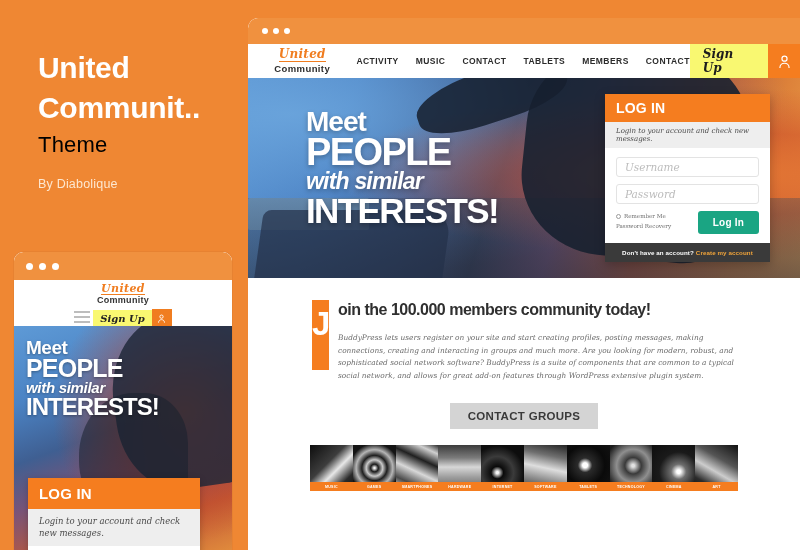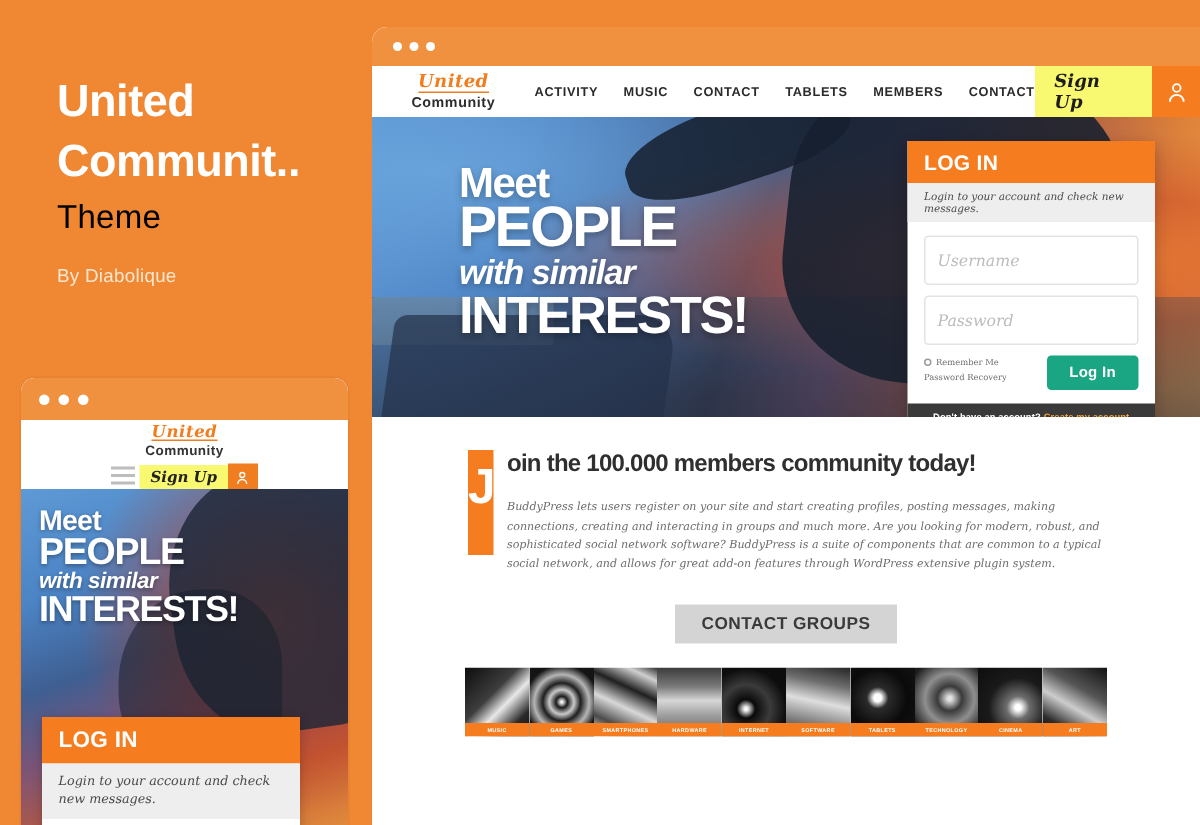--- a/index.html
+++ b/index.html
@@ -104,21 +104,21 @@
   .d-h1 { font-size: 28px; font-weight: bold; letter-spacing: -1px; line-height: .98; }
   .d-h2 { font-size: 38px; font-weight: bold; letter-spacing: -1.6px; line-height: .92; }
   .d-h3 { font-size: 23px; font-weight: bold; font-style: italic; letter-spacing: -0.8px; line-height: 1.02; }
   .d-h4 { font-size: 35px; font-weight: bold; letter-spacing: -1.6px; line-height: .96; }
 
   
   .d-login { position: absolute; right: 30px; top: 16px; width: 165px; background: #fff; box-shadow: 0 3px 10px rgba(0,0,0,.25); }
   .d-login-head { background: #f57d1f; color: #fff; font-size: 14px; font-weight: bold; padding: 6px 11px; letter-spacing: 0.2px; }
   .d-login-sub { background: #eeeeee; color: #4b4b4b; font-family: "DejaVu Serif", serif; font-style: italic; font-size: 7px; padding: 5px 11px; }
   .d-login-body { padding: 9px 11px 9px; }
-  .d-field { border: 1.5px solid #e3e3e3; border-radius: 3px; height: 33px; display: flex; align-items: center; padding: 0 8px; margin-bottom: 7px; color: #bcbcbc; font-family: "DejaVu Serif", serif; font-style: italic; font-size: 10.5px; }
+  .d-field { border: 1.5px solid #e3e3e3; border-radius: 3px; height: 20px; display: flex; align-items: center; padding: 0 8px; margin-bottom: 7px; color: #bcbcbc; font-family: "DejaVu Serif", serif; font-style: italic; font-size: 10.5px; }
   .d-login-row { display: flex; align-items: flex-start; justify-content: space-between; margin-top: 2px; }
   .d-opts { font-family: "DejaVu Serif", serif; font-size: 5.6px; color: #6d6d6d; line-height: 1.85; }
   .d-opts .cb { display: inline-block; width: 5px; height: 5px; border: 1px solid #9b9b9b; border-radius: 50%; margin-right: 3px; vertical-align: middle; }
   .d-loginbtn { background: #1aa583; color: #fff; font-size: 10px; font-weight: bold; padding: 6px 15px; border-radius: 3px; letter-spacing: 0.2px; border: none; cursor: pointer; }
   .d-login-foot { background: #3a3a3a; text-align: center; padding: 6px 4px; font-size: 6.2px; font-weight: bold; color: #ffffff; letter-spacing: 0.1px; }
   .d-login-foot .cta { color: #f1a43a; margin-left: 2px; }
 
   
   .d-join { padding: 22px 60px 0 64px; position: relative; }
   .d-join-inner { display: flex; }

